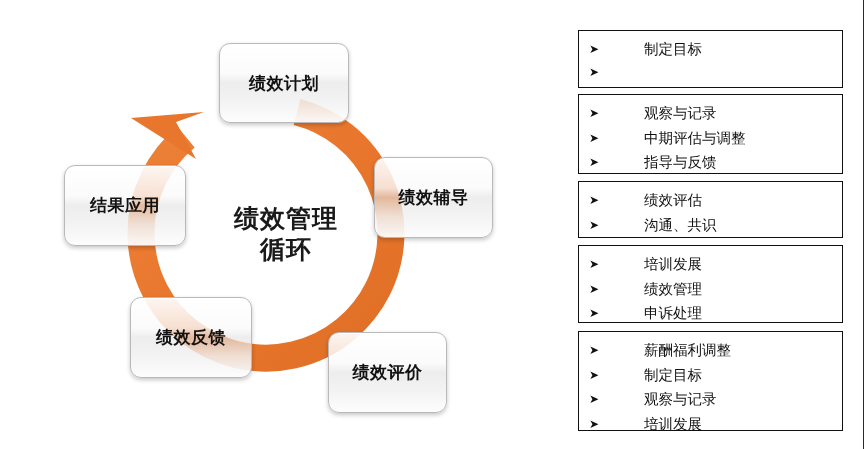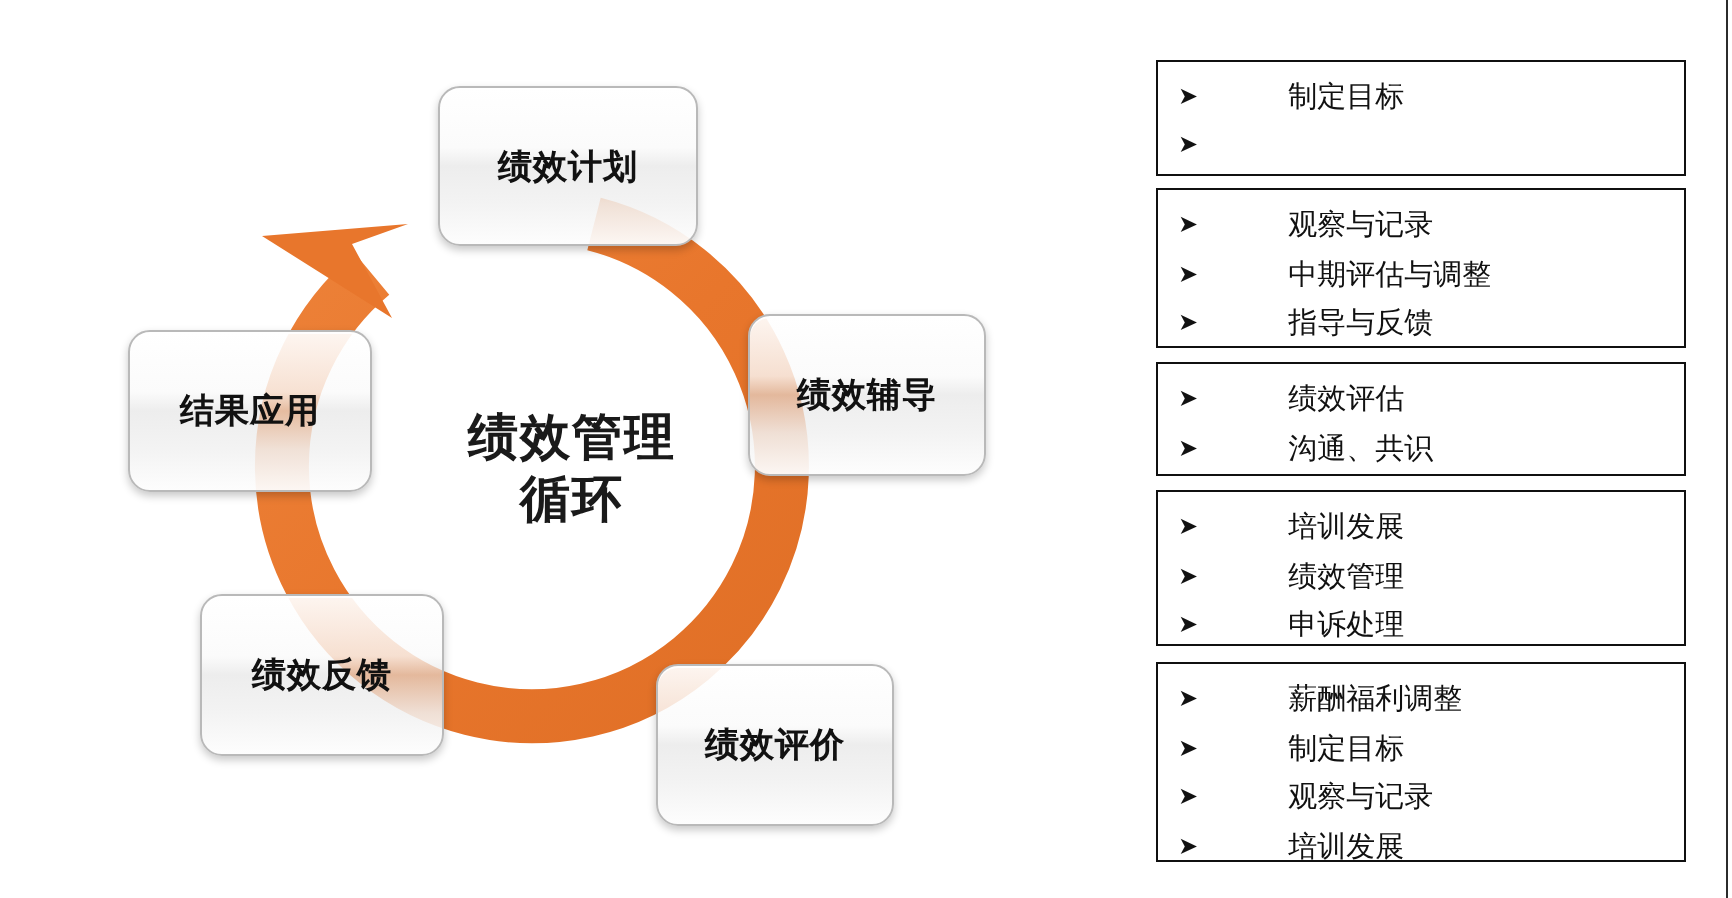--- a/index.html
+++ b/index.html
@@ -76,21 +76,21 @@
     font-size: 17px;
     font-weight: bold;
     color: #111111;
     letter-spacing: 0.5px;
     white-space: nowrap;
   }
 
   #node-plan      { left: 219px; top: 43px;  width: 128px; height: 78px; }
   #node-coach     { left: 374px; top: 157px; width: 117px; height: 79px; }
   #node-appraise  { left: 328px; top: 292px; width: 117px; height: 79px; margin-top: 40px; }
-  #node-feedback  { left: 100px; top: 297px; width: 120px; height: 79px; text-align: center; }
+  #node-feedback  { left: 130px; top: 297px; width: 120px; height: 79px; text-align: center; }
   #node-apply     { left: 64px;  top: 165px; width: 120px; height: 79px; }
 
   
   #detail-panel {
     position: absolute;
     left: 578px;
     top: 0;
     width: 280px;
     height: 449px;
   }

